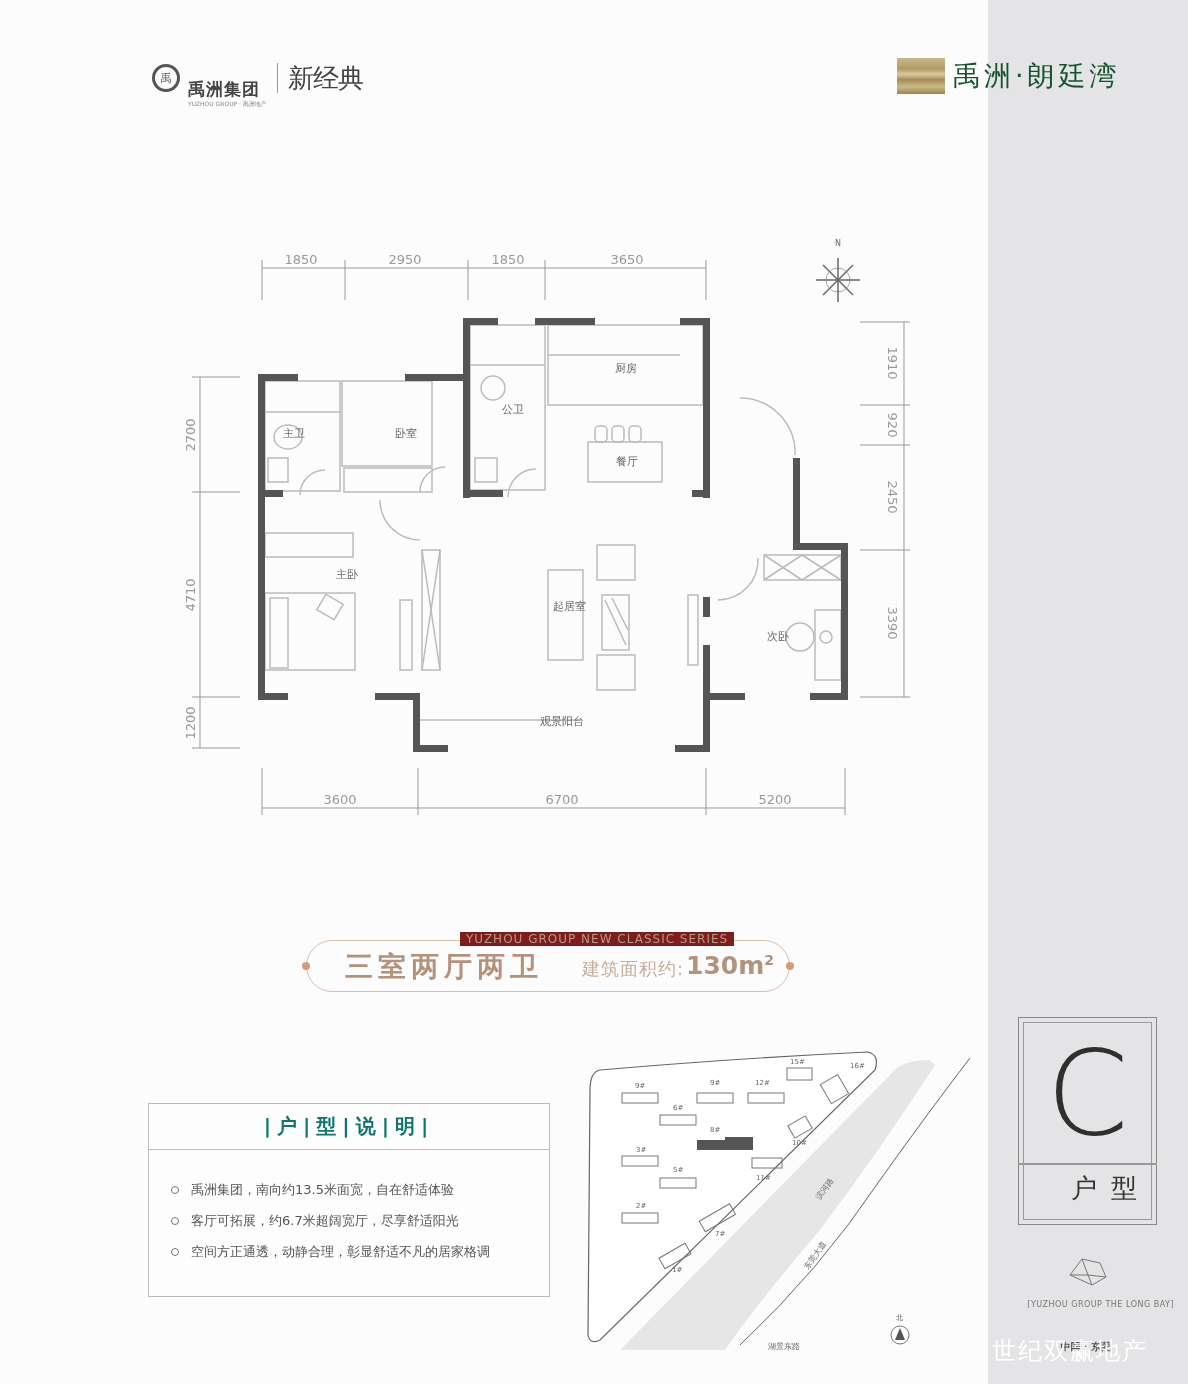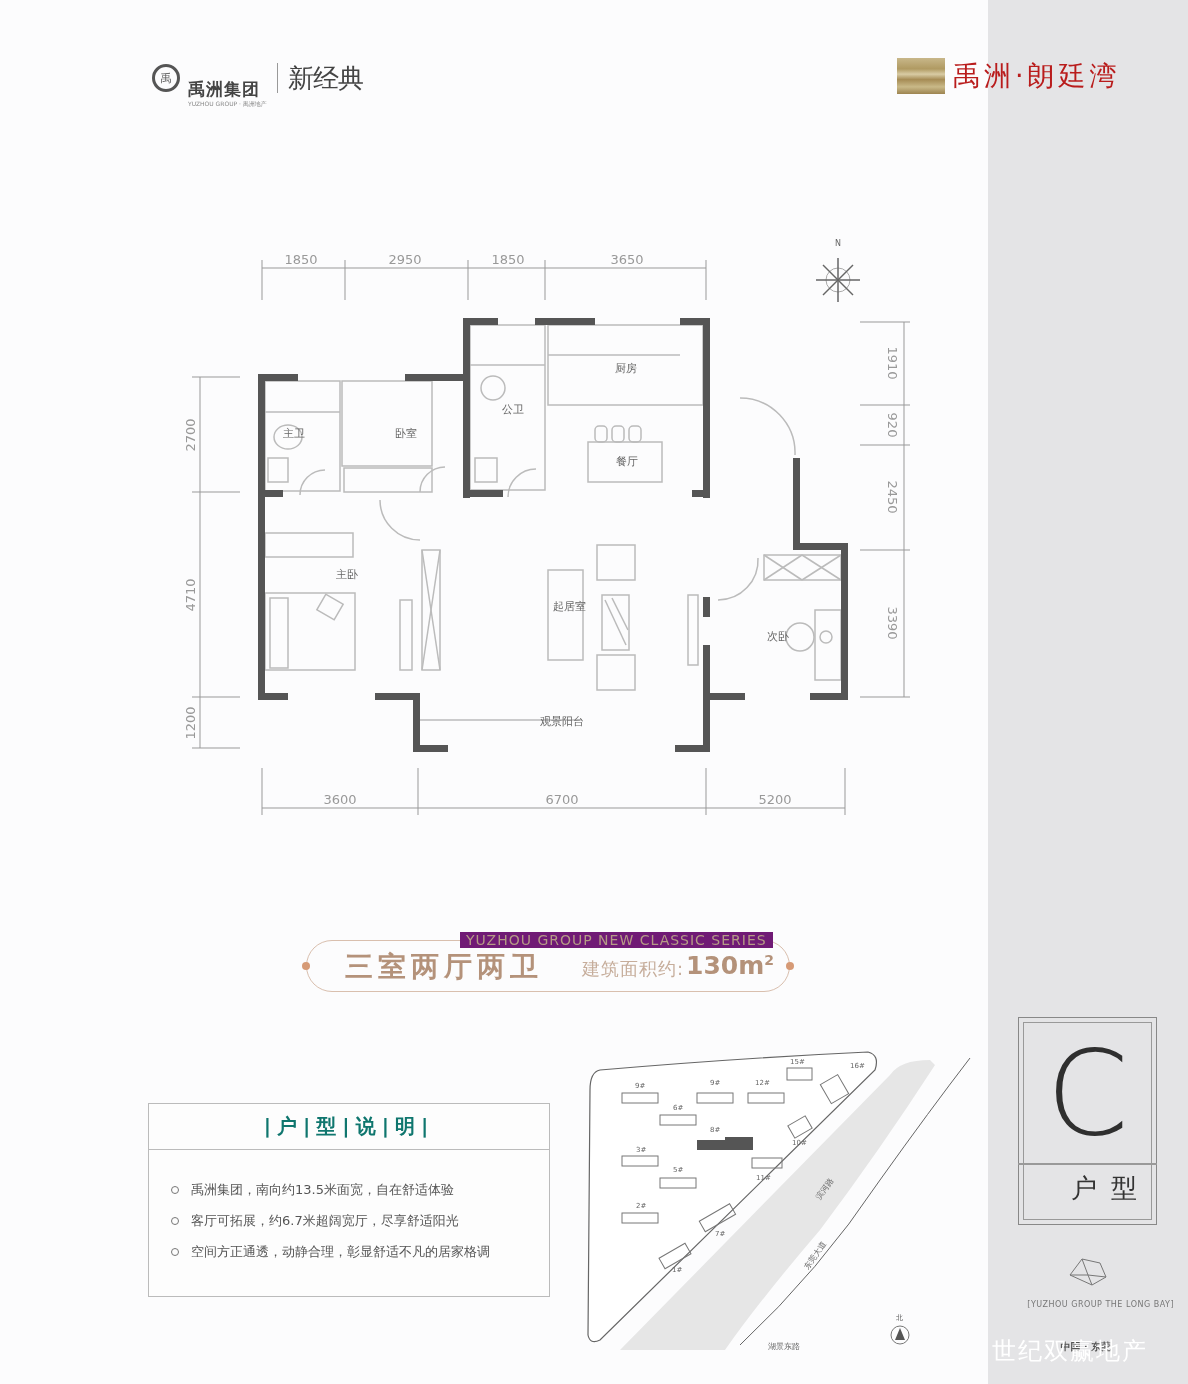--- a/index.html
+++ b/index.html
@@ -10,27 +10,27 @@
   .logo-left{left:152px;top:58px;height:40px;display:flex;align-items:center;gap:8px;}
   .logo-circle{width:28px;height:28px;border-radius:50%;border:3px solid #555;box-sizing:border-box;display:flex;align-items:center;justify-content:center;font-size:11px;color:#555;}
   .group-name{display:flex;flex-direction:column;line-height:1;margin-top:32px;}
   .group-name .cn{font-size:17px;color:#444;letter-spacing:1px;font-weight:bold;}
   .group-name .sub{font-size:6px;color:#888;margin-top:3px;}
   .logo-sep{width:1px;height:30px;background:#999;margin:0 2px;}
   .calli{font-family:"DejaVu Serif",serif;font-size:26px;color:#444;letter-spacing:-1px;}
   
   .brand{left:897px;top:58px;display:flex;align-items:center;gap:8px;}
   .brand-mark{width:48px;height:36px;background:linear-gradient(180deg,#c8b78a 0%,#b09a62 30%,#d8cba4 45%,#a68c55 60%,#c9b988 80%,#9d8450 100%);}
-  .brand-text{font-size:27px;color:#b91c1c;letter-spacing:4px;font-family:"DejaVu Sans",sans-serif;}
+  .brand-text{font-size:27px;color:#14532d;letter-spacing:4px;font-family:"DejaVu Sans",sans-serif;}
   
   .plan{left:150px;top:225px;}
   .plan svg text{font-family:"DejaVu Sans",sans-serif;}
   
   .pill{left:306px;top:940px;width:484px;height:52px;border:1.5px solid #d9bfae;border-radius:26px;box-sizing:border-box;}
-  .pill-top{left:460px;top:932px;font-size:14px;color:#b59a86;background:#701a75;padding:0 6px;letter-spacing:1px;}
+  .pill-top{left:460px;top:932px;font-size:12px;color:#b59a86;background:#7f1d1d;padding:0 6px;letter-spacing:1px;}
   .pill-dot{width:8px;height:8px;border-radius:50%;background:#d69a76;top:962px;}
   .pill-main{left:345px;top:948px;font-size:28px;color:#b4927a;letter-spacing:5px;font-weight:bold;}
   .pill-area{left:582px;top:957px;font-size:18px;color:#c6ad9b;letter-spacing:1px;}
   .pill-num{left:686px;top:951px;font-size:25px;color:#b4927a;font-weight:bold;}
   .pill-num sup{font-size:14px;}
   
   .desc{left:148px;top:1103px;width:402px;height:194px;border:1.5px solid #bbb;box-sizing:border-box;background:#fdfdfd;}
   .desc-head{height:45px;border-bottom:1.5px solid #bbb;display:flex;align-items:center;justify-content:center;font-size:20px;color:#0f766e;font-weight:bold;letter-spacing:6px;}
   .desc-list{list-style:none;margin:0;padding:24px 0 0 22px;}
   .desc-list li{font-size:13px;color:#555;height:31px;display:flex;align-items:center;}

